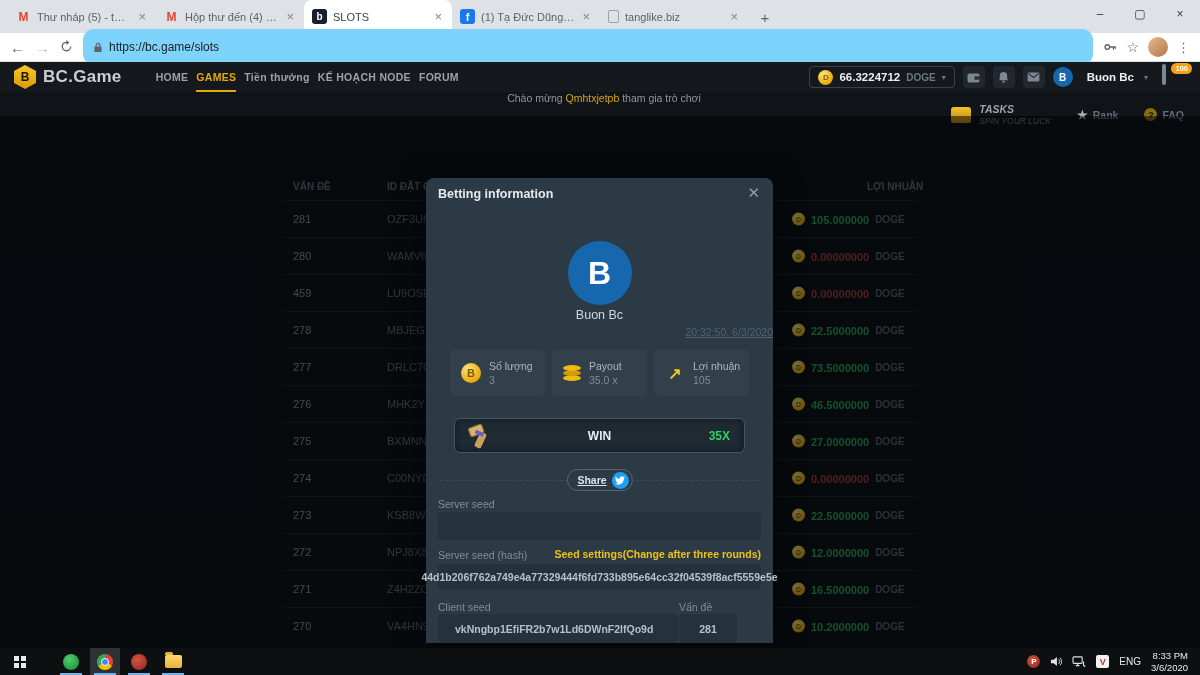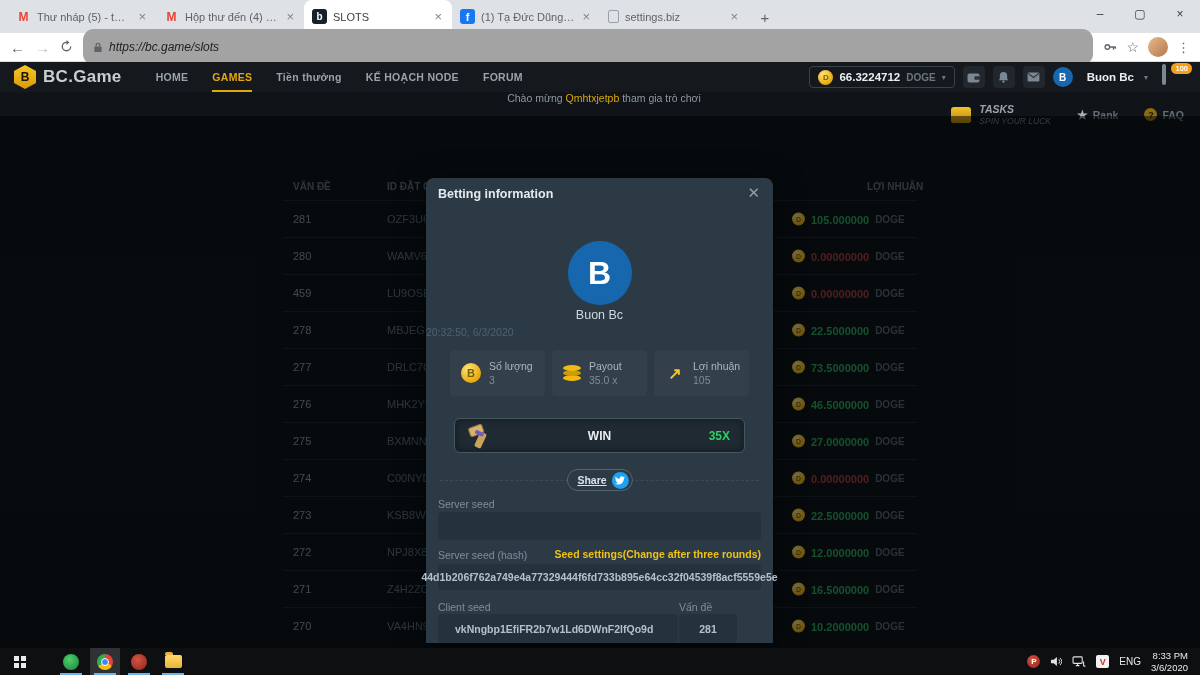--- a/index.html
+++ b/index.html
@@ -25,40 +25,40 @@
   .favicon[data-icon="page"] { border:1px solid #9aa0a6; border-radius:2px; width:11px; height:13px; }
   .newtab { width:26px; height:26px; margin:0 0 3px 4px; font-size:15px; color:#5f6368;
             display:flex; align-items:center; justify-content:center; }
   .wincontrols { position:absolute; right:0; top:0; height:28px; display:flex; }
   .winbtn { width:40px; height:28px; display:flex; align-items:center; justify-content:center;
             color:#3c4043; font-size:12px; }
   .urlbar { position:absolute; top:33px; left:0; right:0; height:29px; background:#fff;
             display:flex; align-items:center; padding:0 10px; gap:10px; border-bottom:1px solid #dadce0; }
   .navbtn { color:#5f6368; font-size:15px; line-height:1; }
   .navbtn.disabled { color:#bdc1c6; }
-  .omnibox { flex:1; height:36px; background:#a3a3a3; border-radius:11px; display:flex;
-             align-items:center; padding:0 10px; gap:6px;font-style:italic; }
+  .omnibox { flex:1; height:36px; background:#7dd3fc; border-radius:11px; display:flex;
+             align-items:center; padding:0 10px; gap:6px; }
   .omnibox .url { font-size:12px; color:#202124; }
   .toolicons { display:flex; align-items:center; gap:9px; }
   .keyicon svg, .lockicon svg { display:block; }
   .staricon { color:#5f6368; font-size:14px; }
   .chromeavatar { width:20px; height:20px; border-radius:50%; background:linear-gradient(135deg,#e8b98a,#b5774d); }
   .kebab { color:#5f6368; font-size:13px; }
 
   
   .site { position:absolute; top:62px; left:0; right:0; height:586px; background:#0c1014; }
   .siteheader { position:absolute; top:0; left:0; right:0; height:30px; background:#15191e;
                 display:flex; align-items:center; padding:0 14px; }
   .logo { display:flex; align-items:center; gap:7px; }
   .logomark { width:22px; height:24px; background:linear-gradient(180deg,#f7c825,#d99a08);
               clip-path:polygon(50% 0,100% 25%,100% 75%,50% 100%,0 75%,0 25%);
               display:flex; align-items:center; justify-content:center; color:#1d1405;
               font-weight:bold; font-size:12px; }
   .logotext { color:#caced3; font-size:17px; font-weight:bold; letter-spacing:.3px; }
-  .mainnav { display:flex; align-items:center; gap:24px; margin-left:34px; }
+  .mainnav { display:flex; align-items:center; gap:8px; margin-left:34px; }
   .navitem { font-size:10.5px; font-weight:bold; color:#9aa3ab; letter-spacing:.3px; position:relative;
              height:30px; display:flex; align-items:center; }
   .navitem[data-active="true"] { color:#e2a90e; }
   .navitem[data-active="true"]::after { content:""; position:absolute; left:0; right:0; bottom:0;
              height:2px; background:#e2a90e; }
   .headerright { margin-left:auto; display:flex; align-items:center; gap:8px; }
   .balancepill { display:flex; align-items:center; gap:6px; border:1px solid #39424b;
                  border-radius:4px; height:22px; padding:0 8px; }
   .coin { width:15px; height:15px; border-radius:50%; flex:none;
           background:radial-gradient(circle at 35% 30%,#ffe27a,#e7a90c 70%);
@@ -116,21 +116,21 @@
   
   .modal { position:absolute; top:116px; left:426px; width:347px; height:465px; z-index:10;
            background:#2c3a46; border-radius:8px 8px 0 0; box-shadow:0 6px 30px rgba(0,0,0,.5); }
   .modal * { position:absolute; }
   .mtitle { left:12px; top:9px; font-size:12.5px; font-weight:bold; color:#e4eaee; }
   .mclose { right:13px; top:6px; font-size:15px; color:#8fa0ac; }
   .mavatar { left:50%; top:63px; margin-left:-32px; width:64px; height:64px; border-radius:50%;
              background:#1767ae; display:flex; align-items:center; justify-content:center;
              color:#fff; font-size:32px; font-weight:bold; }
   .mname { left:0; right:0; top:130px; text-align:center; font-size:12.5px; color:#cfd8de; }
-  .mdate { left:0; right:0; top:148px; text-align:left; font-size:10.5px; color:#4e6170; }
+  .mdate { left:0; right:0; top:148px; text-align:right; font-size:10.5px; color:#4e6170;text-decoration:underline; }
   .stats { left:24px; right:24px; top:172px; height:46px; display:flex; gap:7px; }
   .statbox { position:relative; flex:1; background:#333f4a; border-radius:4px;
              display:flex; align-items:center; gap:8px; padding:0 0 0 11px; }
   .statbox * { position:static; }
   .stat-icon { flex:none; }
   .stat-icon[data-icon="coin"] { width:20px; height:20px; border-radius:50%;
       background:radial-gradient(circle at 35% 30%,#ffe27a,#e7a90c 70%);
       display:flex; align-items:center; justify-content:center; color:#7a5c03; font-size:11px; font-weight:bold; }
   .stat-icon[data-icon="coin"]::before { content:"B"; }
   .stat-icon[data-icon="coins-stack"] { width:18px; height:6px; margin-top:-10px; border-radius:50%;
@@ -221,21 +221,21 @@
         </div>
 
         <div class="tab" data-active="false">
           <span class="favicon" data-icon="facebook"></span>
           <span class="title">(1) Tạ Đức Dũng - Bông Thanh N</span>
           <span class="tclose">×</span>
         </div>
 
         <div class="tab" data-active="false">
           <span class="favicon" data-icon="page"></span>
-          <span class="title">settings.biz</span>
+          <span class="title">tanglike.biz</span>
           <span class="tclose">×</span>
         </div>
       </div>
     <div class="newtab">+</div>
     <div class="wincontrols">
       <span class="winbtn">–</span>
       <span class="winbtn">▢</span>
       <span class="winbtn">×</span>
     </div>
   </div>

